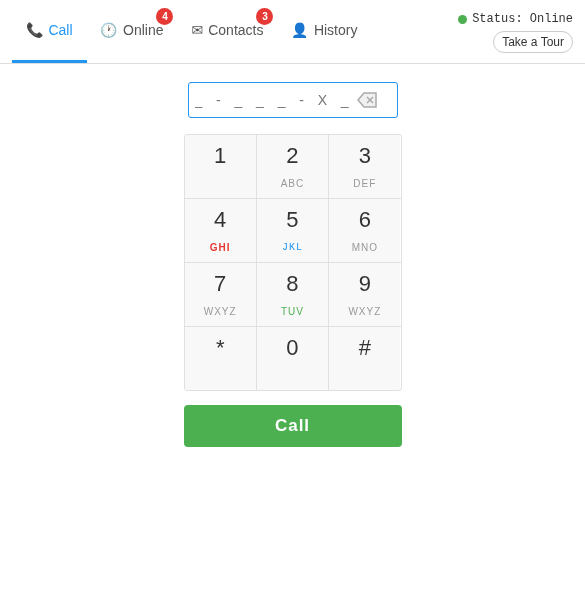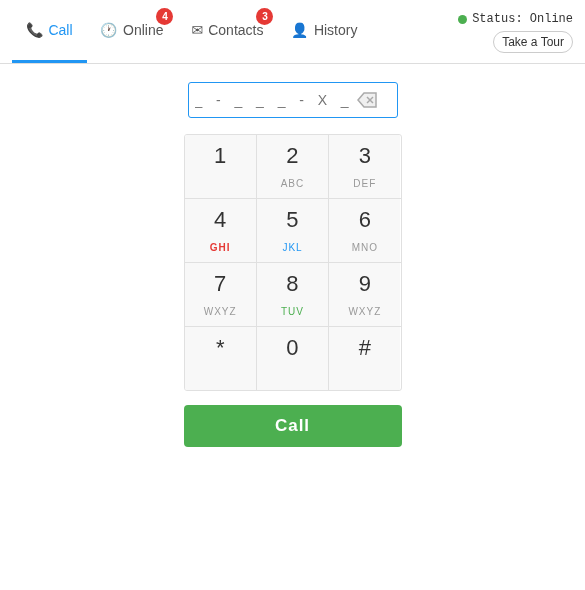--- a/index.html
+++ b/index.html
@@ -169,21 +169,21 @@
     .key-letters {
       font-size: 10px;
       color: #999;
       margin-top: 11px;
       letter-spacing: 1px;
       height: 12px;
       text-align: right;
     }
     .key-letters.green { color: #4caf50; }
     .key-letters.red { color: #e53935; font-weight: bold; }
-    .key-letters.blue { color: #2196f3; }
+    .key-letters.blue { color: #2196f3; font-family: Liberation Mono, monospace; }
 
     
     .call-button {
       margin-top: 14px;
       width: 218px;
       height: 42px;
       background: #4caf50;
       border: none;
       border-radius: 4px;
       color: #fff;

